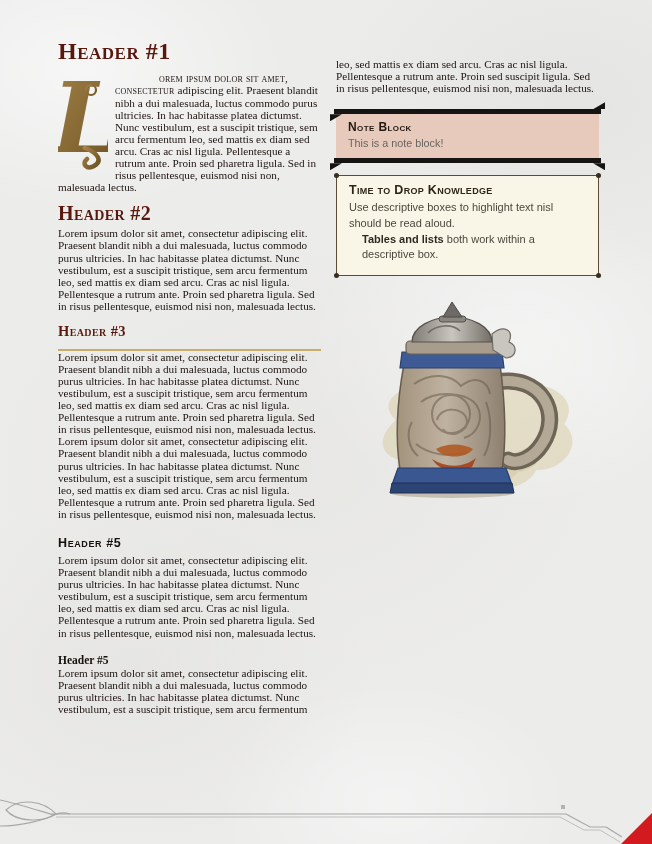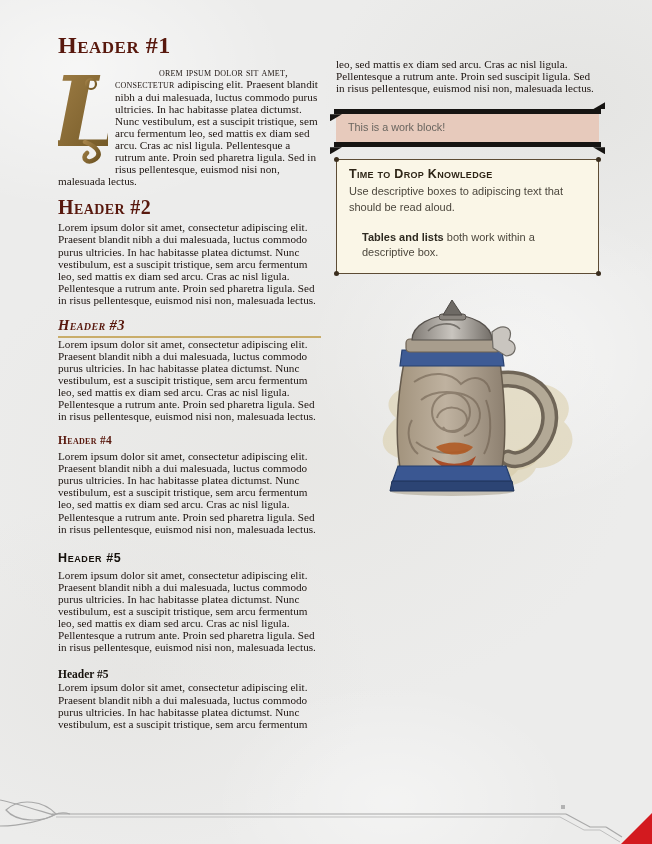--- a/index.html
+++ b/index.html
@@ -9,27 +9,27 @@
     background-image:
       radial-gradient(ellipse 320px 220px at 12% 8%,  rgba(255,255,255,.55), transparent 65%),
       radial-gradient(ellipse 420px 300px at 88% 12%, rgba(222,222,219,.55), transparent 60%),
       radial-gradient(ellipse 520px 380px at 45% 55%, rgba(227,226,222,.5),  transparent 65%),
       radial-gradient(ellipse 340px 260px at 78% 42%, rgba(255,255,255,.5),  transparent 60%),
       radial-gradient(ellipse 400px 300px at 20% 80%, rgba(224,223,220,.5),  transparent 60%),
       radial-gradient(ellipse 300px 200px at 60% 95%, rgba(255,255,255,.4),  transparent 60%);
     font-family:"Liberation Serif",serif;color:#1d1410;
   }
   .col{position:absolute;}
-  .col-left{left:58px;top:32px;width:263px;}
+  .col-left{left:58px;top:38px;width:263px;}
   .col-right{left:336px;top:58px;width:263px;}
 
   .h1,.h2,.h3,.h4{font-family:"Liberation Serif",serif;font-variant:small-caps;color:#58180d;font-weight:700;}
   .h1{font-size:24px;line-height:1.1;letter-spacing:.5px;margin:0 0 8px;}
   .h2{font-size:20px;line-height:1.1;letter-spacing:.4px;margin:9px 0 3px;}
-  .h3{font-size:14.5px;line-height:1.15;letter-spacing:.4px;margin:11px 0 0;padding-bottom:2px;border-bottom:2px solid #c9ad6a;font-style:italic;}
+  .h3{font-size:14.5px;line-height:1.15;letter-spacing:.4px;margin:11px 0 0;padding-bottom:9px;border-bottom:2px solid #c9ad6a;}
   .h3 + p{margin-top:4px;}
   .h4{font-size:11.5px;line-height:1.2;letter-spacing:.3px;margin:12px 0 2px;}
   .h5sans{font-family:"Liberation Sans",sans-serif;font-variant:small-caps;font-weight:700;
           font-size:12.5px;letter-spacing:.6px;color:#15100b;margin:16px 0 4px;}
   .h5serif{font-family:"Liberation Serif",serif;font-weight:700;font-size:11.5px;color:#15100b;margin:15px 0 1px;}
 
   p.body{font-size:11.2px;line-height:12.1px;margin:0;text-align:left;}
   .p-lead{font-variant:small-caps;letter-spacing:.2px;margin-right:3px;margin-left:44px;}
 
   .dropcap{float:left;width:50px;height:96px;margin:2px 7px 0 0;}
@@ -48,21 +48,21 @@
   .note-body{font-family:"Liberation Sans",sans-serif;font-size:10.8px;line-height:1.3;color:#69655f;}
 
   
   .desc{position:relative;margin-top:12px;background:#faf6e7;border:1px solid #5d4c35;padding:7px 12px 12px;}
   .desc-dot{position:absolute;width:5px;height:5px;border-radius:50%;background:#3a2d1d;}
   .desc-dot.tl{left:-3px;top:-3px;} .desc-dot.tr{right:-3px;top:-3px;}
   .desc-dot.bl{left:-3px;bottom:-3px;} .desc-dot.br{right:-3px;bottom:-3px;}
   .desc-title{font-family:"Liberation Sans",sans-serif;font-variant:small-caps;font-weight:700;
               font-size:12.5px;letter-spacing:.3px;color:#2e2517;margin:0 0 3px;}
   .desc-body{font-family:"Liberation Sans",sans-serif;font-size:11px;line-height:1.4;color:#4c473d;}
-  .desc-body .tabline{margin-top:15px;padding-left:13px;}
+  .desc-body .tabline{margin-top:1px;padding-left:13px;}
   .desc-body b{color:#2e2a21;}
 
   .stein-wrap{margin-top:26px;}
   .footer{position:absolute;left:0;bottom:0;width:652px;height:52px;}
 </style>
 </head>
 <body>
 
 <div class="page">
 
@@ -85,49 +85,49 @@
       </span>
       <span class="p-lead">orem ipsum dolor sit amet, consectetur</span><span>adipiscing elit. Praesent blandit nibh a dui malesuada, luctus commodo purus ultricies. In hac habitasse platea dictumst. Nunc vestibulum, est a suscipit tristique, sem arcu fermentum leo, sed mattis ex diam sed arcu. Cras ac nisl ligula. Pellentesque a rutrum ante. Proin sed pharetra ligula. Sed in risus pellentesque, euismod nisi non, malesuada lectus.</span>
     </p>
 
     <div class="h2">Header #2</div>
     <p class="body">Lorem ipsum dolor sit amet, consectetur adipiscing elit. Praesent blandit nibh a dui malesuada, luctus commodo purus ultricies. In hac habitasse platea dictumst. Nunc vestibulum, est a suscipit tristique, sem arcu fermentum leo, sed mattis ex diam sed arcu. Cras ac nisl ligula. Pellentesque a rutrum ante. Proin sed pharetra ligula. Sed in risus pellentesque, euismod nisi non, malesuada lectus.</p>
 
     <div class="h3">Header #3</div>
     <p class="body">Lorem ipsum dolor sit amet, consectetur adipiscing elit. Praesent blandit nibh a dui malesuada, luctus commodo purus ultricies. In hac habitasse platea dictumst. Nunc vestibulum, est a suscipit tristique, sem arcu fermentum leo, sed mattis ex diam sed arcu. Cras ac nisl ligula. Pellentesque a rutrum ante. Proin sed pharetra ligula. Sed in risus pellentesque, euismod nisi non, malesuada lectus.</p>
 
-    <div class="h4">Header #4</div>
     <p class="body">Lorem ipsum dolor sit amet, consectetur adipiscing elit. Praesent blandit nibh a dui malesuada, luctus commodo purus ultricies. In hac habitasse platea dictumst. Nunc vestibulum, est a suscipit tristique, sem arcu fermentum leo, sed mattis ex diam sed arcu. Cras ac nisl ligula. Pellentesque a rutrum ante. Proin sed pharetra ligula. Sed in risus pellentesque, euismod nisi non, malesuada lectus.</p>
 
     <div class="h5sans">Header #5</div>
     <p class="body">Lorem ipsum dolor sit amet, consectetur adipiscing elit. Praesent blandit nibh a dui malesuada, luctus commodo purus ultricies. In hac habitasse platea dictumst. Nunc vestibulum, est a suscipit tristique, sem arcu fermentum leo, sed mattis ex diam sed arcu. Cras ac nisl ligula. Pellentesque a rutrum ante. Proin sed pharetra ligula. Sed in risus pellentesque, euismod nisi non, malesuada lectus.</p>
 
     <div class="h5serif">Header #5</div>
     <p class="body">Lorem ipsum dolor sit amet, consectetur adipiscing elit. Praesent blandit nibh a dui malesuada, luctus commodo purus ultricies. In hac habitasse platea dictumst. Nunc vestibulum, est a suscipit tristique, sem arcu fermentum</p>
   </div>
 
   <div class="col col-right">
     <p class="body">leo, sed mattis ex diam sed arcu. Cras ac nisl ligula. Pellentesque a rutrum ante. Proin sed suscipit ligula. Sed in risus pellentesque, euismod nisi non, malesuada lectus.</p>
 
     <div class="note">
       <div class="note-bar top"></div>
       <div class="note-inner">
-        <div class="note-body">This is a work block!</div>
+        <div class="note-title">Note Block</div>
+        <div class="note-body">This is a note block!</div>
       </div>
       <div class="note-bar bottom"></div>
     </div>
 
     <div class="desc">
       <span class="desc-dot tl"></span>
       <span class="desc-dot tr"></span>
       <span class="desc-dot bl"></span>
       <span class="desc-dot br"></span>
       <div class="desc-title">Time to Drop Knowledge</div>
       <div class="desc-body">
-        <div>Use descriptive boxes to adipiscing text that should be read aloud.</div>
+        <div>Use descriptive boxes to highlight text nisl should be read aloud.</div>
         <div class="tabline"><b>Tables and lists</b><span> both work within a descriptive box.</span></div>
       </div>
     </div>
 
     <div class="stein-wrap">
       <svg width="262" height="198" viewBox="0 0 262 198">
         <defs>
           <linearGradient id="bodyG" x1="0" y1="0" x2="1" y2="0">
             <stop offset="0" stop-color="#a2937d"></stop>
               <stop offset=".45" stop-color="#bfb2a0"></stop>

